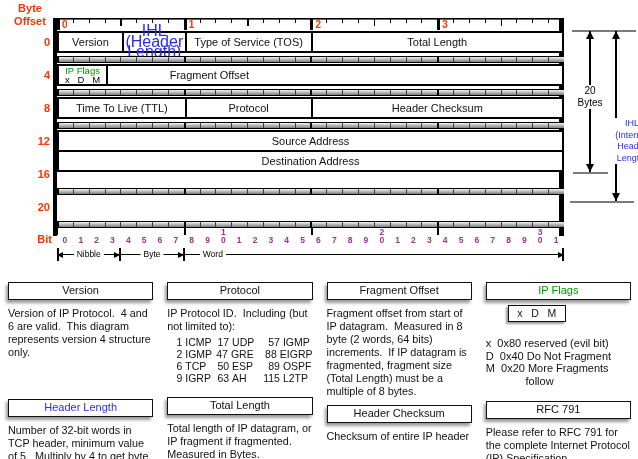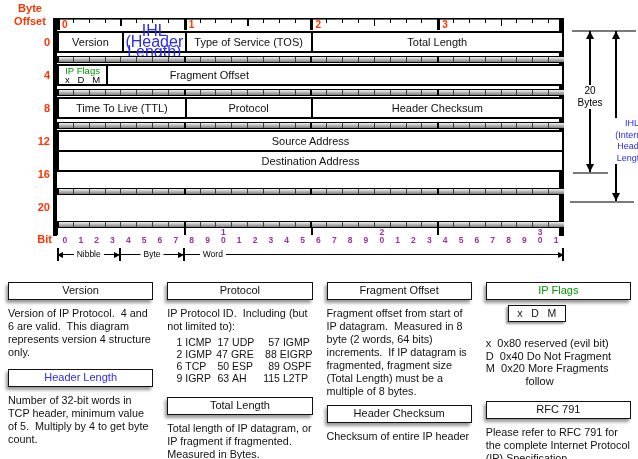--- a/index.html
+++ b/index.html
@@ -79,21 +79,21 @@
   .lblB{left:34px;top:88px;width:56px;font:9px/11.5px "Liberation Sans",sans-serif;color:var(--blue);}
 
   
   .notes{position:absolute;left:0;top:282px;width:638px;box-sizing:border-box;
          padding:0 7px 0 8px;display:flex;gap:14px;}
   .ncol{flex:1 1 0;min-width:0;}
   .tbox{border:1.6px solid #111;background:#fff;text-align:center;height:18px;
         box-sizing:border-box;font-size:11px;line-height:15px;
         box-shadow:-2px 3px 3px rgba(0,0,0,0.40);}
   .nbody{margin:7px 0 0;font-size:10.8px;line-height:13px;white-space:pre-wrap;}
-  .mt-a{margin-top:10px}.mt-b{margin-top:13px}.mt-c{margin-top:7px}.mt-d{margin-top:14px}
+  .mt-a{margin-top:40px}.mt-b{margin-top:13px}.mt-c{margin-top:7px}.mt-d{margin-top:14px}
   .proto{margin:3px 0 0 4px;font-size:10.5px;line-height:12px;}
   .prow{display:flex;}
   .pcell{display:flex;gap:3px;}
   .pcell.c1{width:47px;} .pcell.c2{width:49px;} .pcell.c3{width:52px;}
   .pcell.c1 .pnum{width:11px;text-align:right;}
   .pcell.c2 .pnum{width:13px;text-align:right;}
   .pcell.c3 .pnum{width:17px;text-align:right;}
   .flagsbox{width:56px;margin:5px 0 6px 22px;border:1.5px solid #111;background:#fff;
         text-align:center;font-size:10.5px;line-height:15px;white-space:pre;
         box-shadow:-2px 2px 2px rgba(0,0,0,0.40);}

